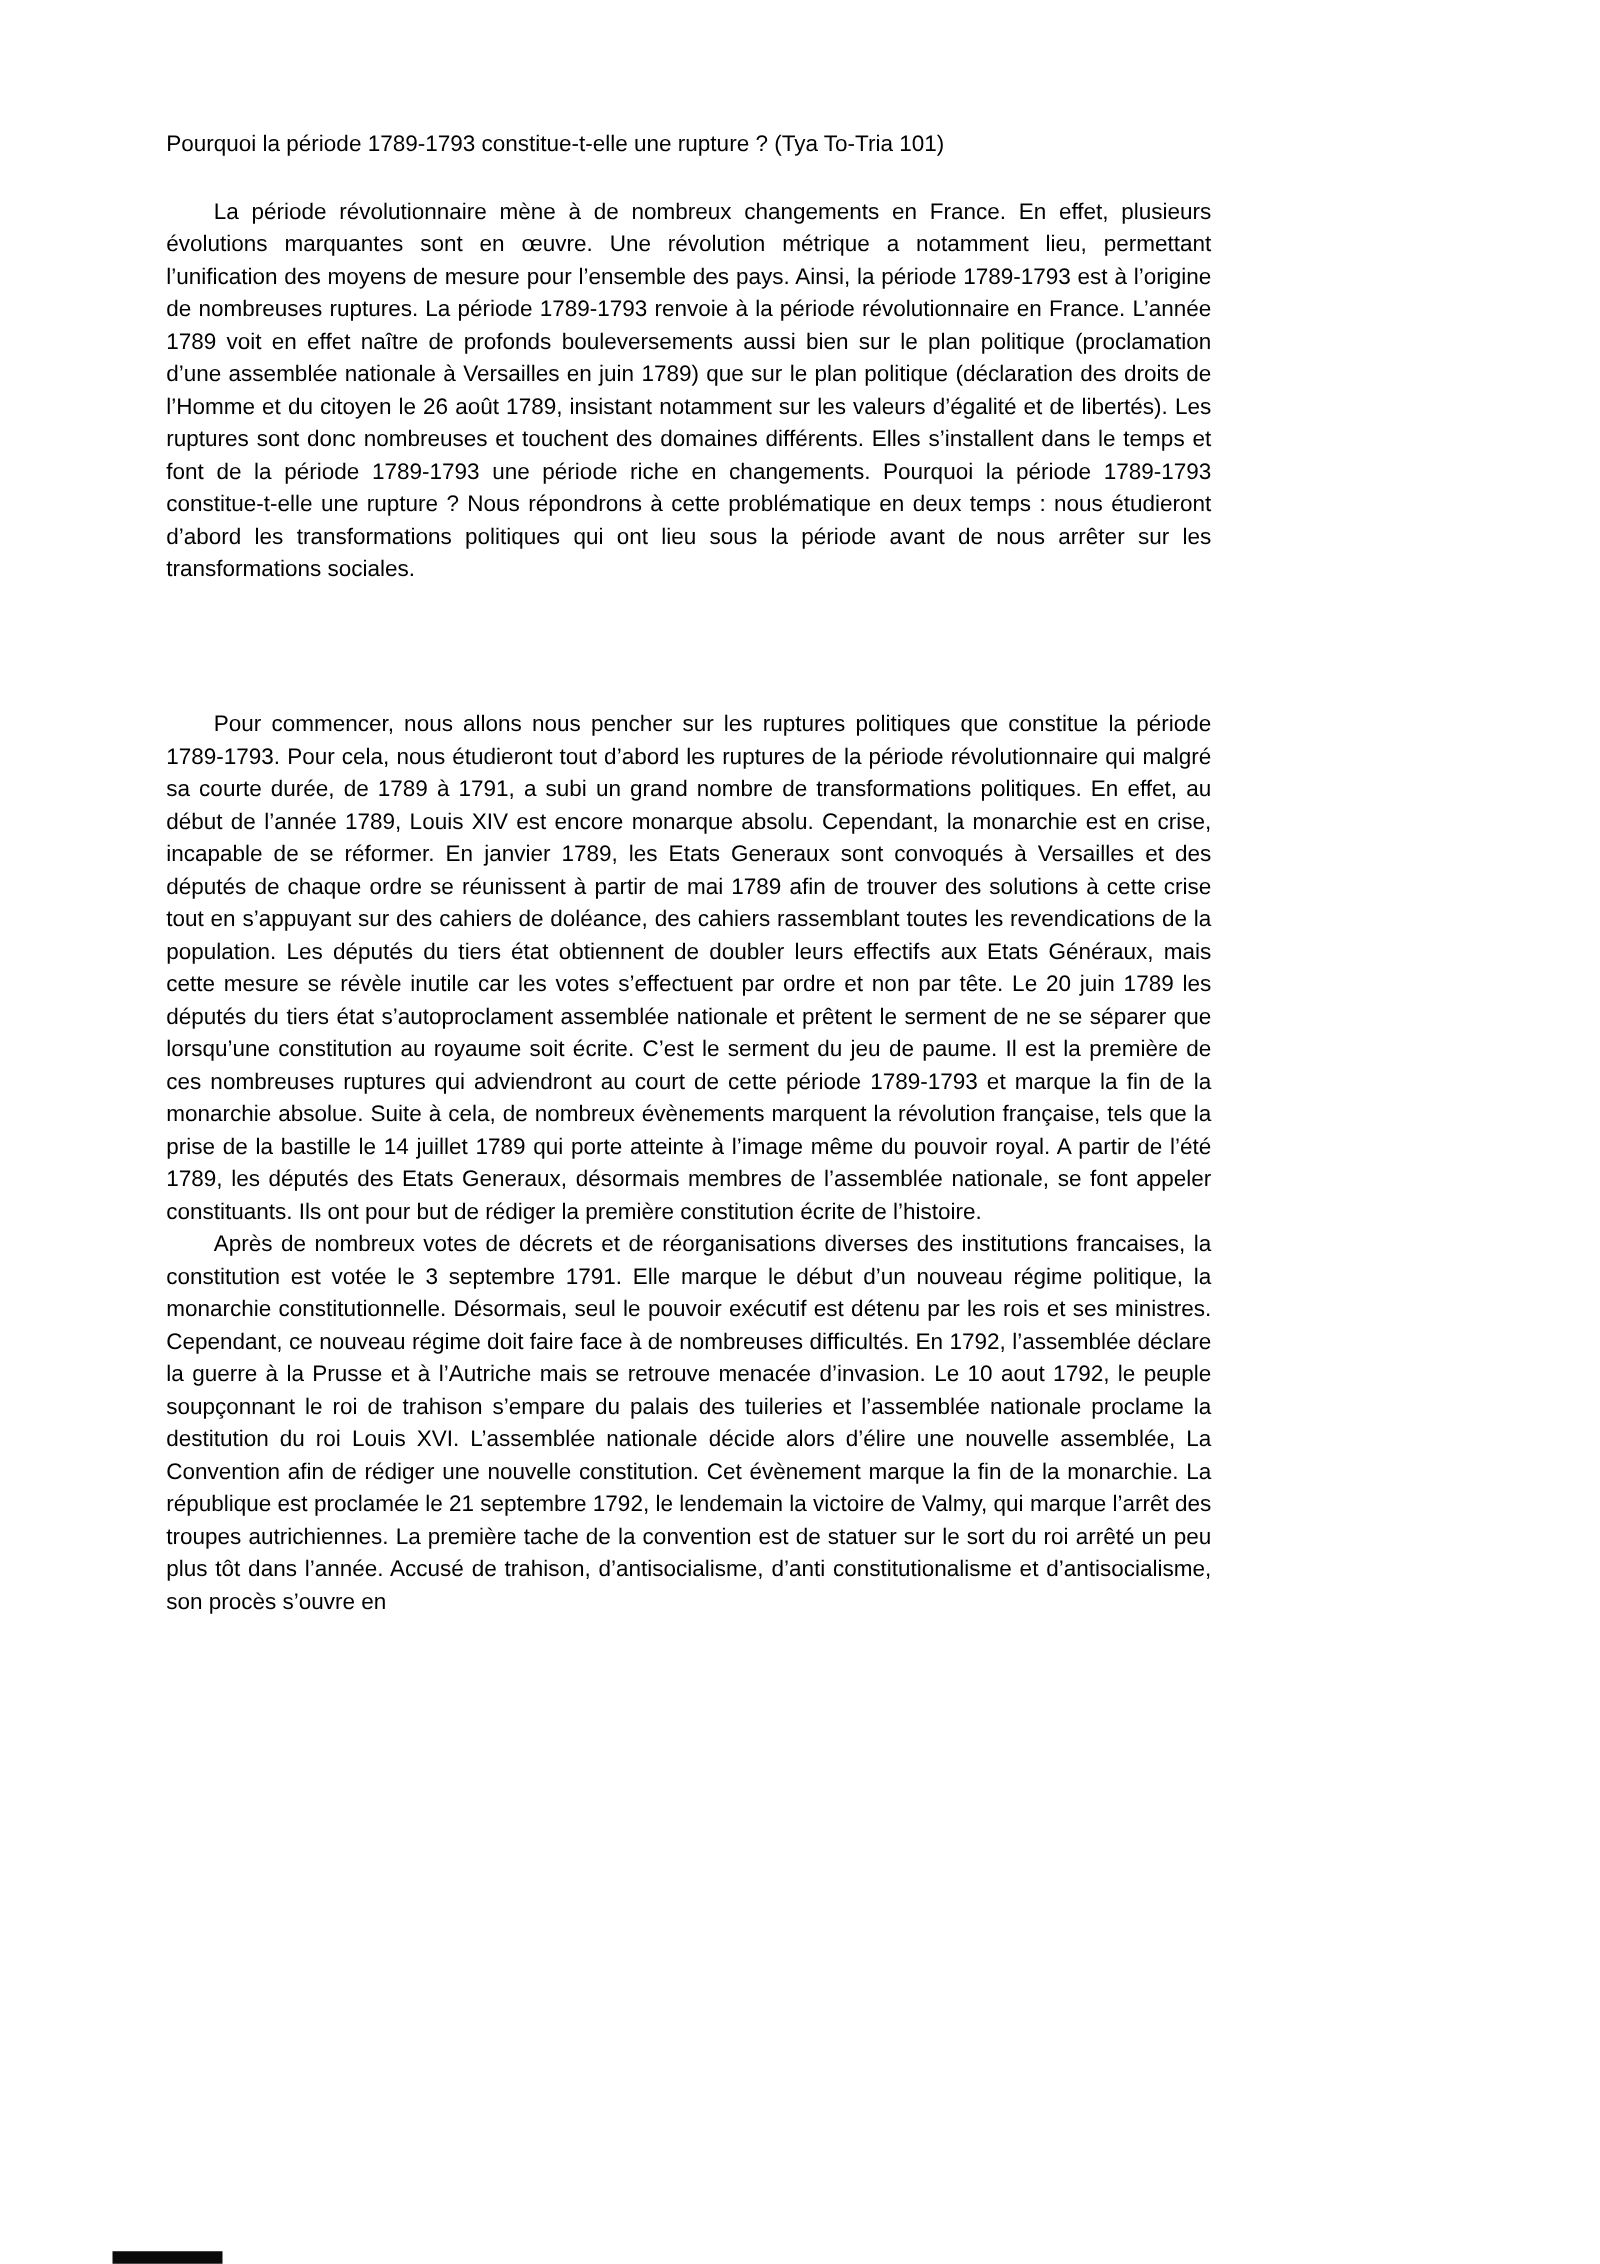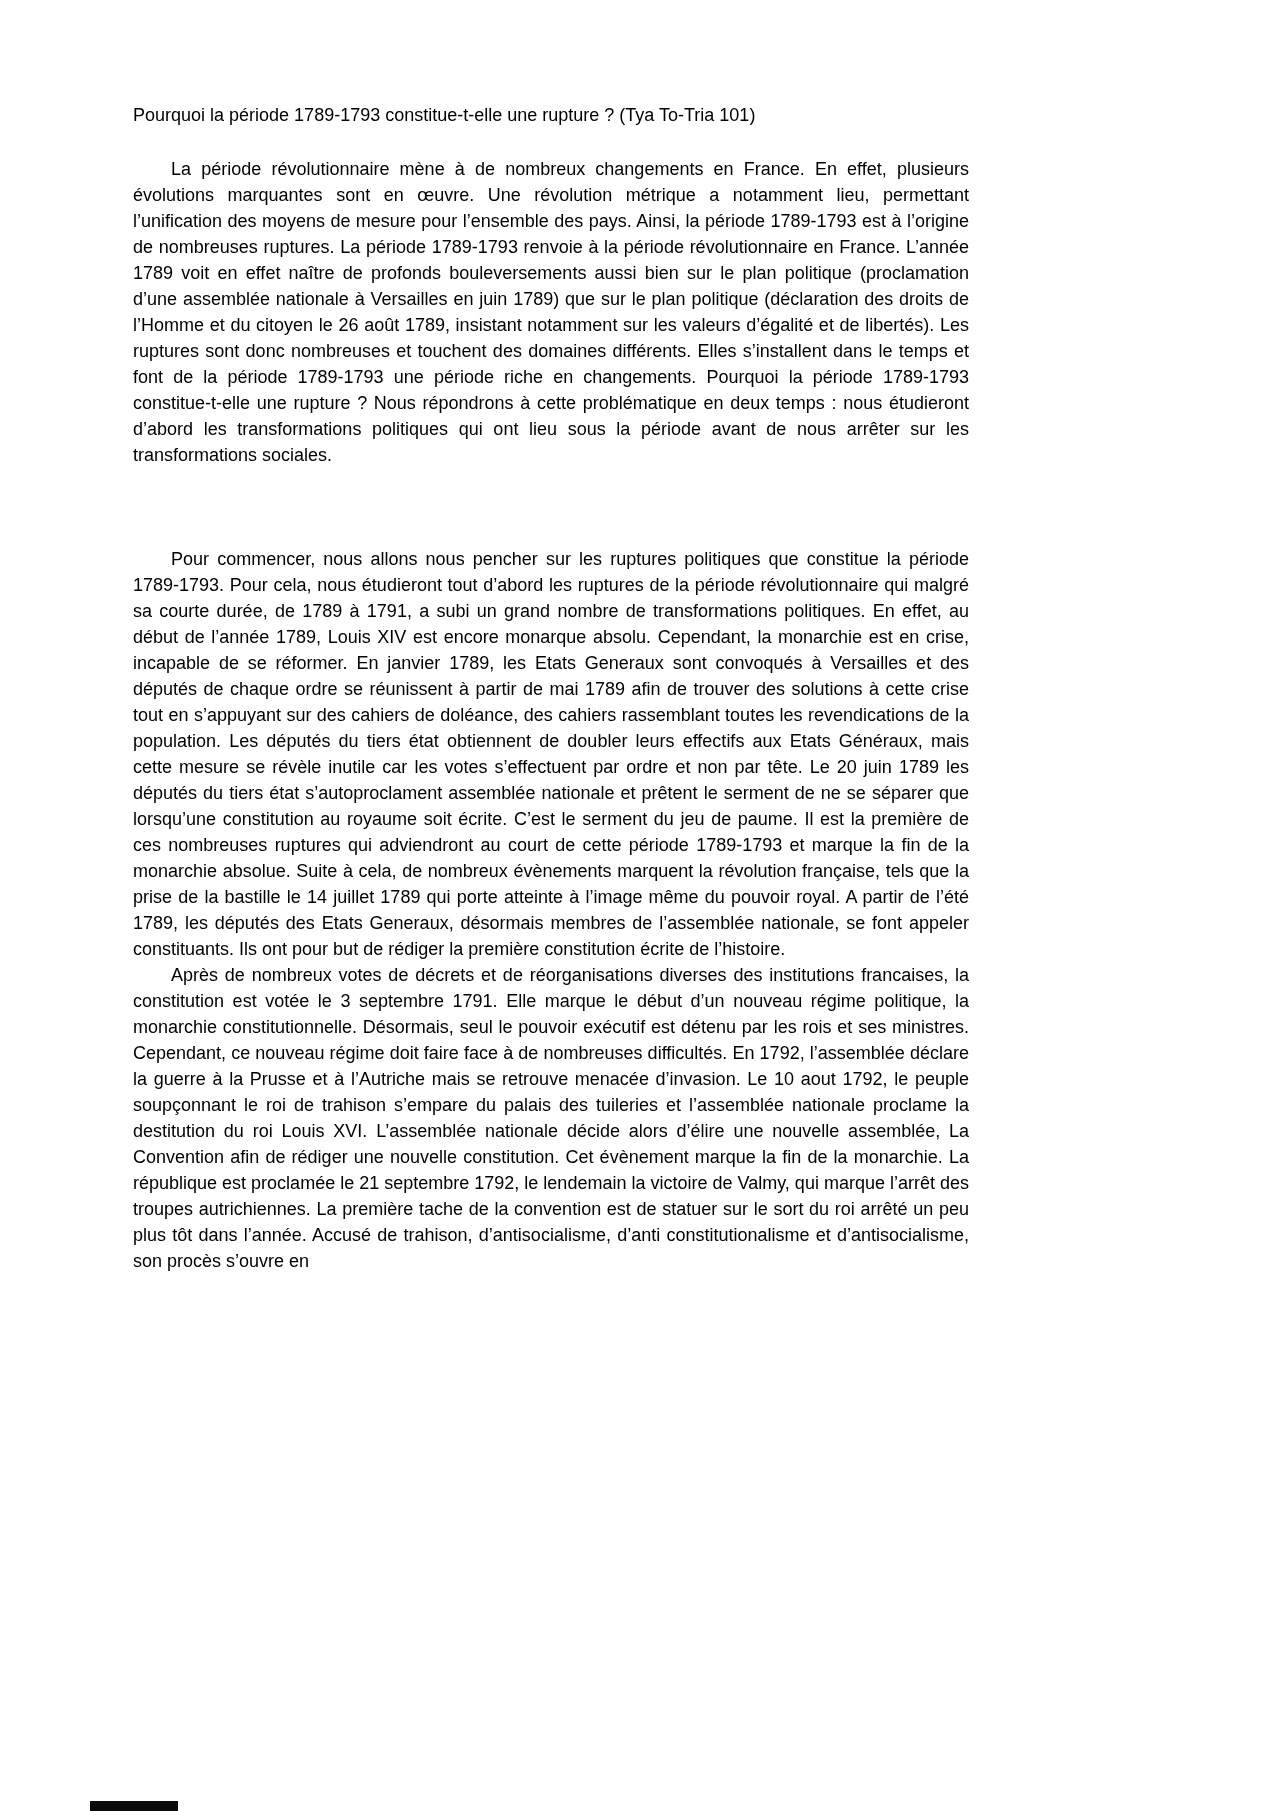--- a/index.html
+++ b/index.html
@@ -33,21 +33,21 @@
     margin: 0 0 28px 0;
   }
   .para {
     font-size: 18px;
     line-height: 26px;
     text-align: justify;
     text-indent: 38px;
     margin: 0;
   }
   .para.gap-before {
-    margin-top: 78px;
+    margin-top: 98px;
   }
   .bottom-fragment {
     position: absolute;
     left: 90px;
     bottom: 0;
     width: 88px;
     height: 10px;
     background: #0a0a0a;
   }
 </style>

